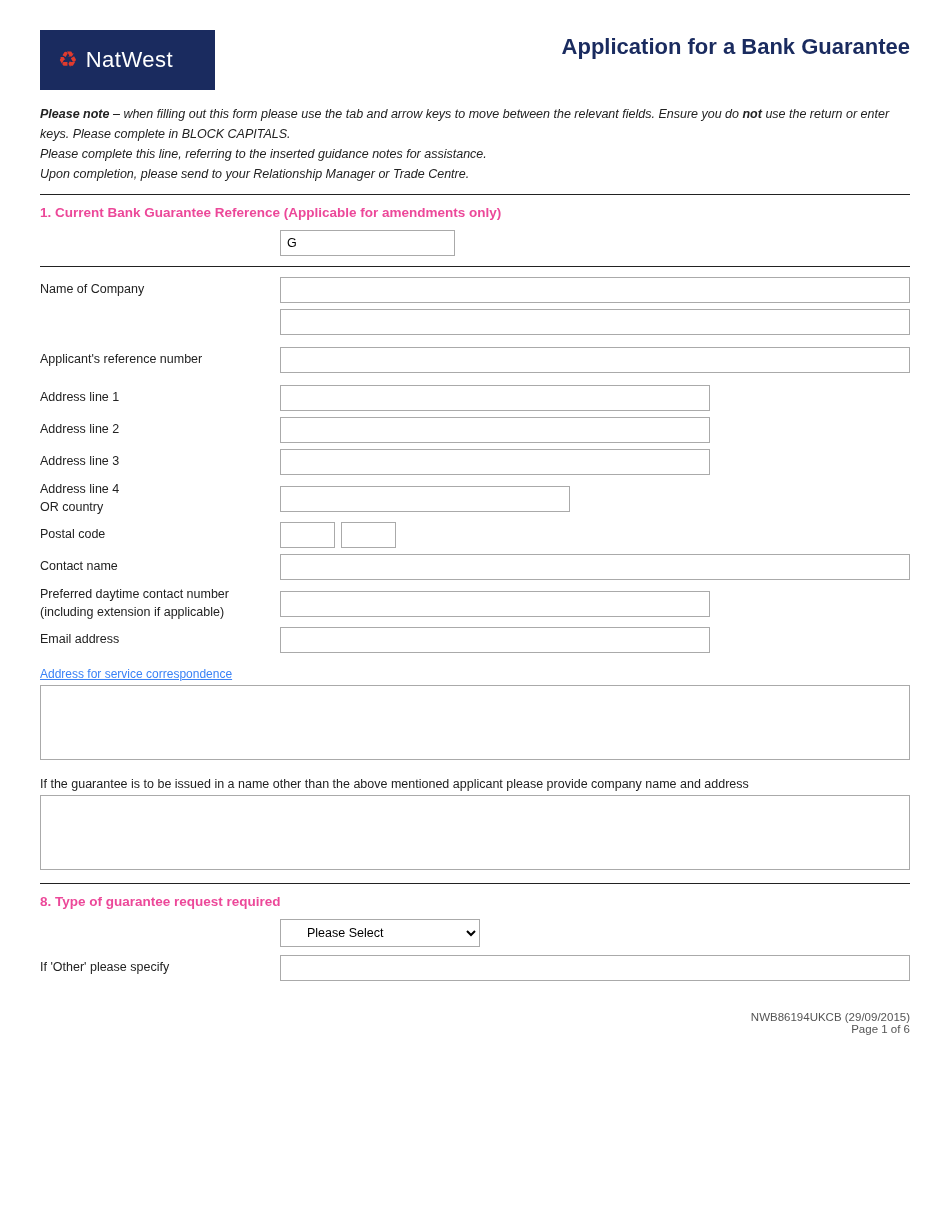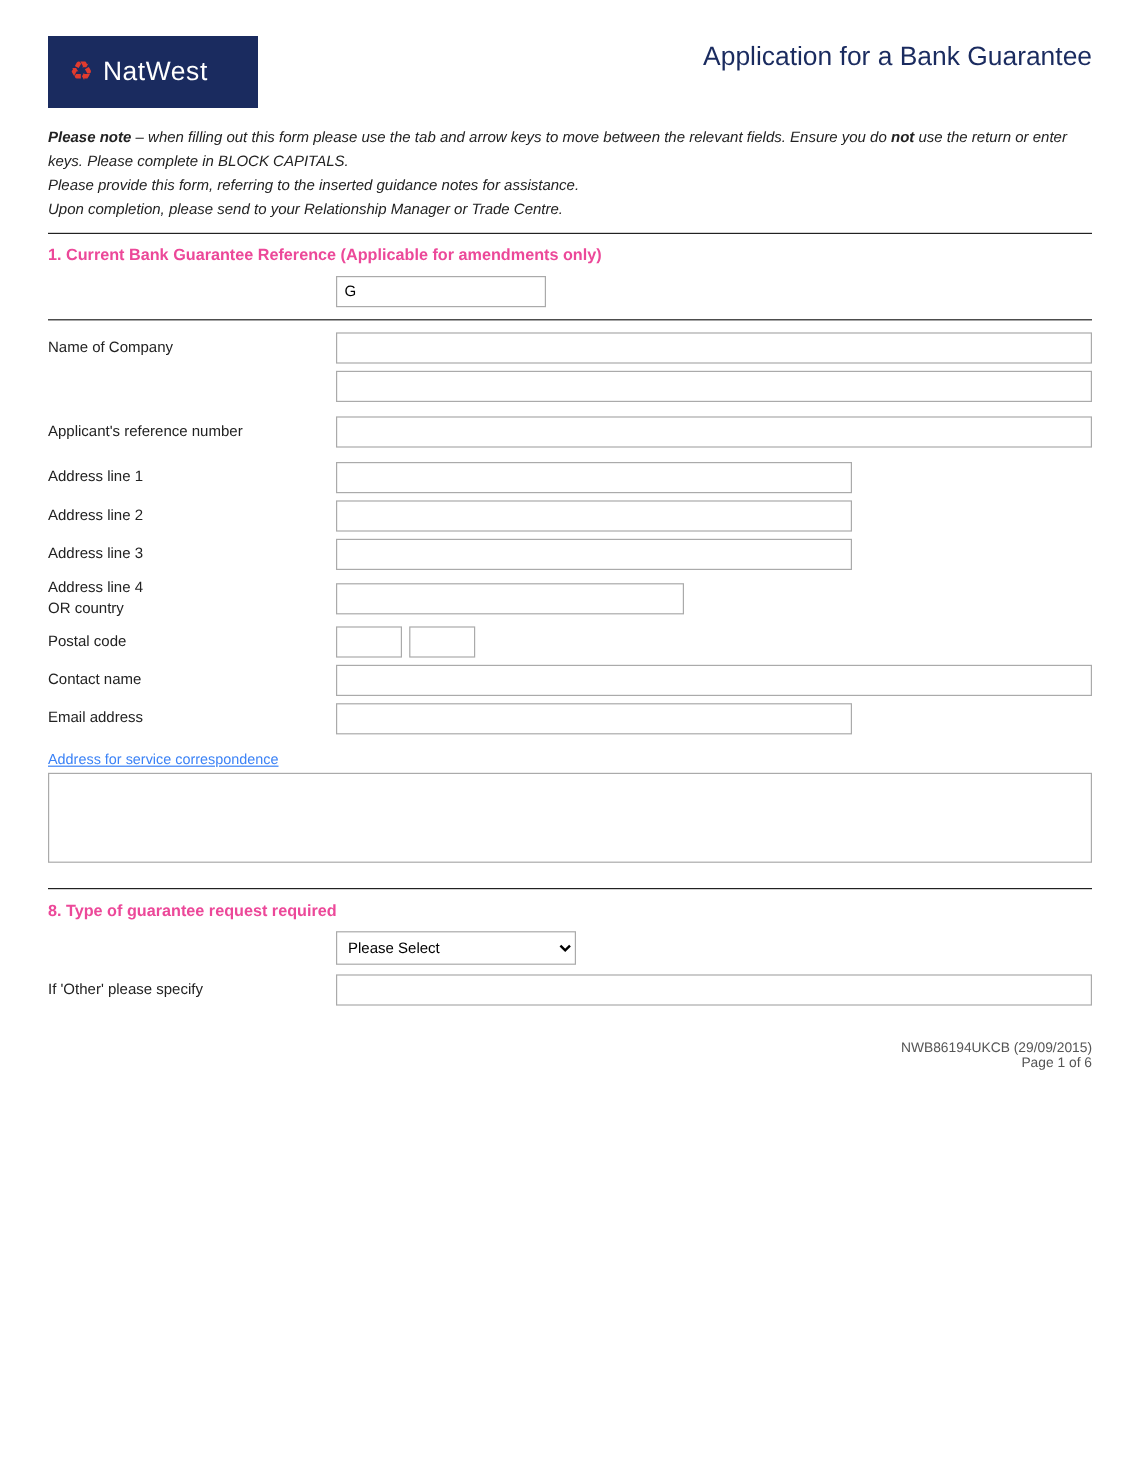--- a/index.html
+++ b/index.html
@@ -43,21 +43,21 @@
 
     .logo-text {
       color: #fff;
       font-size: 22px;
       font-weight: normal;
       letter-spacing: 0.5px;
     }
 
     .page-title {
       font-size: 22px;
-      font-weight: normal;
+      font-weight: bold;
       color: #1a2b5f;
       text-align: right;
       padding-top: 4px;
     }
 
     .notice {
       font-size: 12.5px;
       line-height: 1.6;
       margin-bottom: 10px;
       color: #222;
@@ -166,21 +166,21 @@
     .section3-row {
       display: flex;
       align-items: center;
       margin-bottom: 8px;
     }
 
     select {
       border: 1px solid #aaa;
       background: #fff;
       height: 28px;
-      padding: 2px 5px;
+      padding: 2px 22px;
       font-size: 12.5px;
       width: 200px;
       outline: none;
     }
 
     .footer-text {
       font-size: 11.5px;
       color: #555;
       margin-top: 30px;
       text-align: right;
@@ -198,21 +198,21 @@
 <div class="header-row">
   <div class="logo-box">
     <span class="logo-icon">♻</span>
     <span class="logo-text">NatWest</span>
   </div>
   <div class="page-title">Application for a Bank Guarantee</div>
 </div>
 
 <div class="notice">
   <strong>Please note</strong><span> – when filling out this form please use the tab and arrow keys to move between the relevant fields. Ensure you do <strong>not</strong> use the return or enter keys. Please complete in BLOCK CAPITALS.</span><br>
-  <span>Please provide this form, referring to the inserted guidance notes for assistance.</span><br>
+  <span>Please complete this line, referring to the inserted guidance notes for assistance.</span><br>
   <span>Upon completion, please send to your Relationship Manager or Trade Centre.</span>
 </div>
 
 <hr>
 
 <div class="section-block">
   <div class="section-title">1. Current Bank Guarantee Reference (Applicable for amendments only)</div>
   <div class="form-row">
     <div class="label-col"></div>
     <div class="input-col">
@@ -288,37 +288,49 @@
     </div>
   </div>
 
   <div class="form-row">
     <div class="label-col">Contact name</div>
     <div class="input-col">
       <input type="text" class="full" style="">
     </div>
   </div>
 
+  <div class="form-row">
+    <div class="label-col">
+      Preferred daytime contact number<br>(including extension if applicable)
+    </div>
+    <div class="input-col">
+      <input type="text" class="medium" style="">
+    </div>
+  </div>
 
   <div class="form-row">
     <div class="label-col">Email address</div>
     <div class="input-col">
       <input type="text" class="medium" style="">
     </div>
   </div>
 
   <div style="height:8px;"></div>
 
   <div>
     <div class="correspondence-label">Address for service correspondence</div>
     <textarea style=""></textarea>
   </div>
 
   <div style="height:8px;"></div>
 
+  <div>
+    <div class="alt-name-label">If the guarantee is to be issued in a name other than the above mentioned applicant please provide company name and address</div>
+    <textarea style=""></textarea>
+  </div>
 </div>
 
 <hr class="section-divider">
 
 <div class="section-block">
   <div class="section-title">8. Type of guarantee request required</div>
 
   <div class="section3-row">
     <div class="label-col"></div>
     <div class="input-col">

